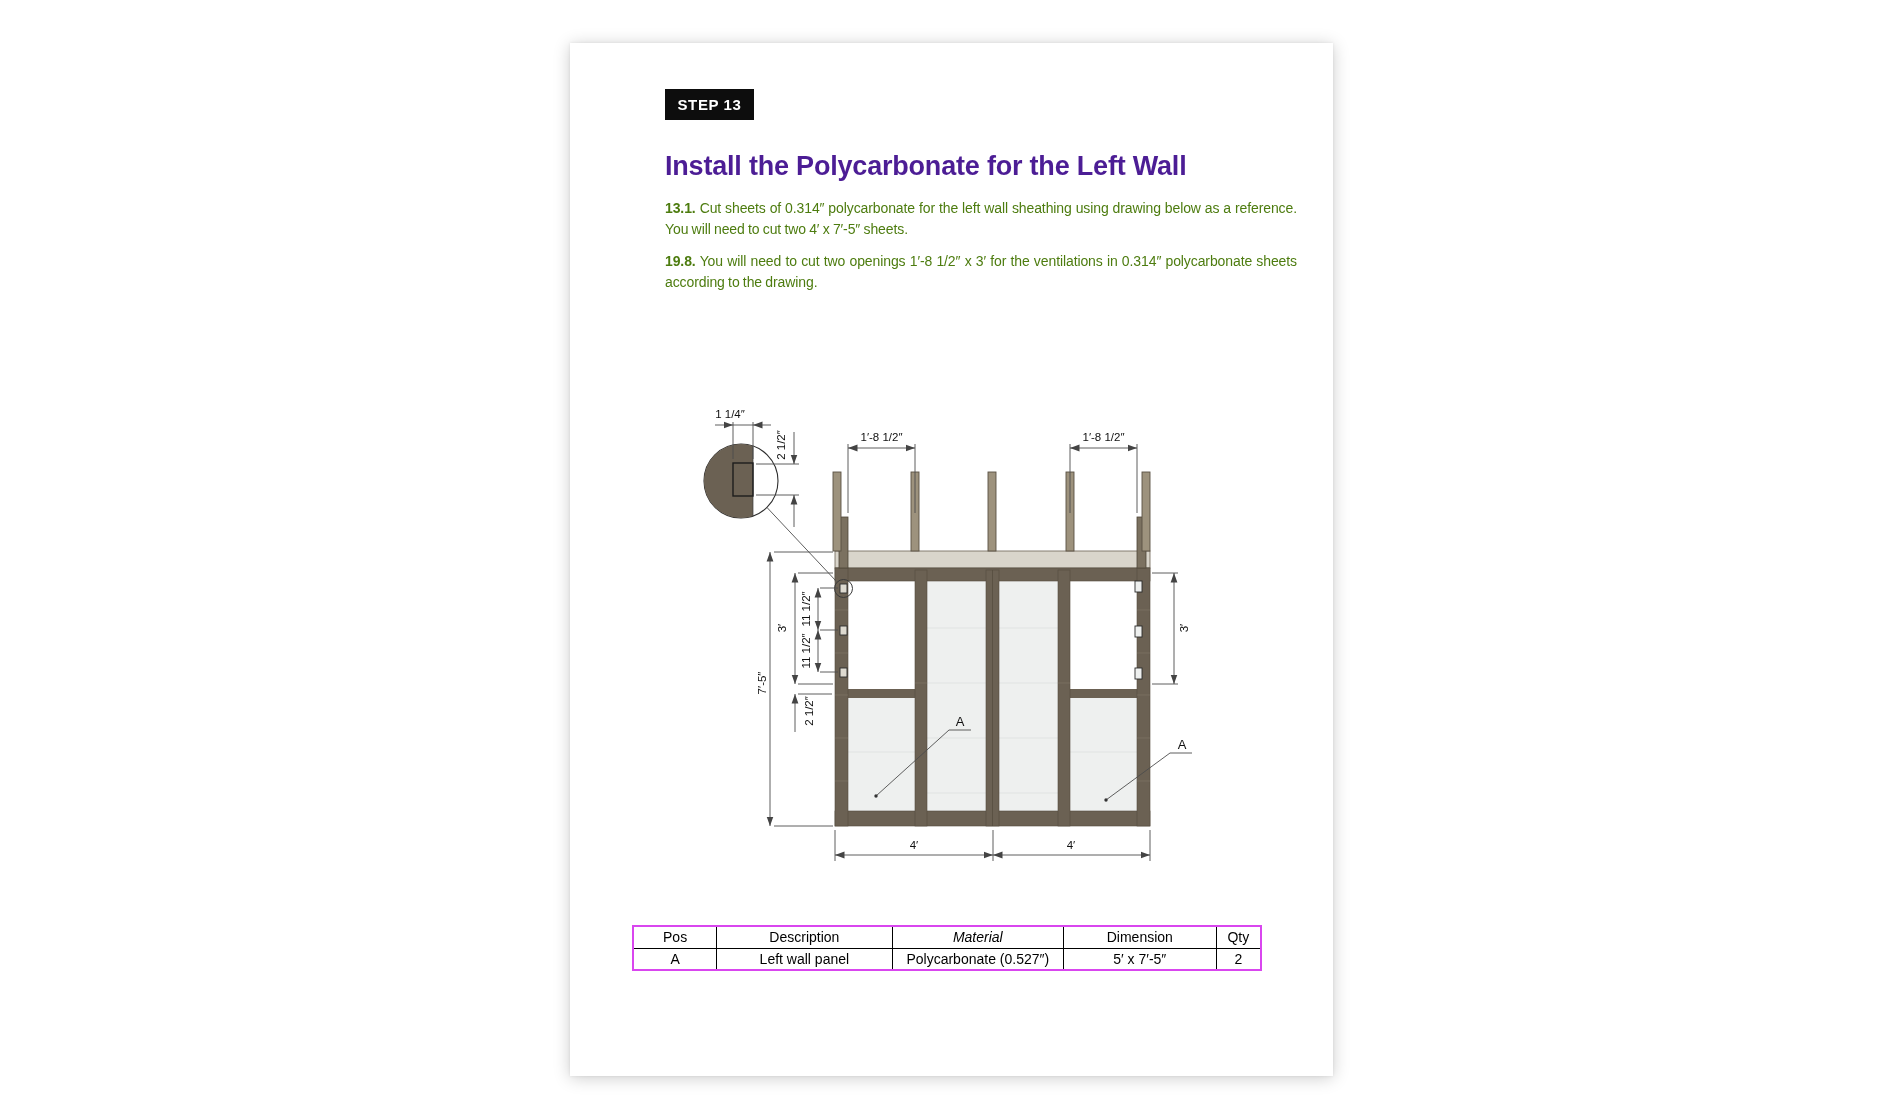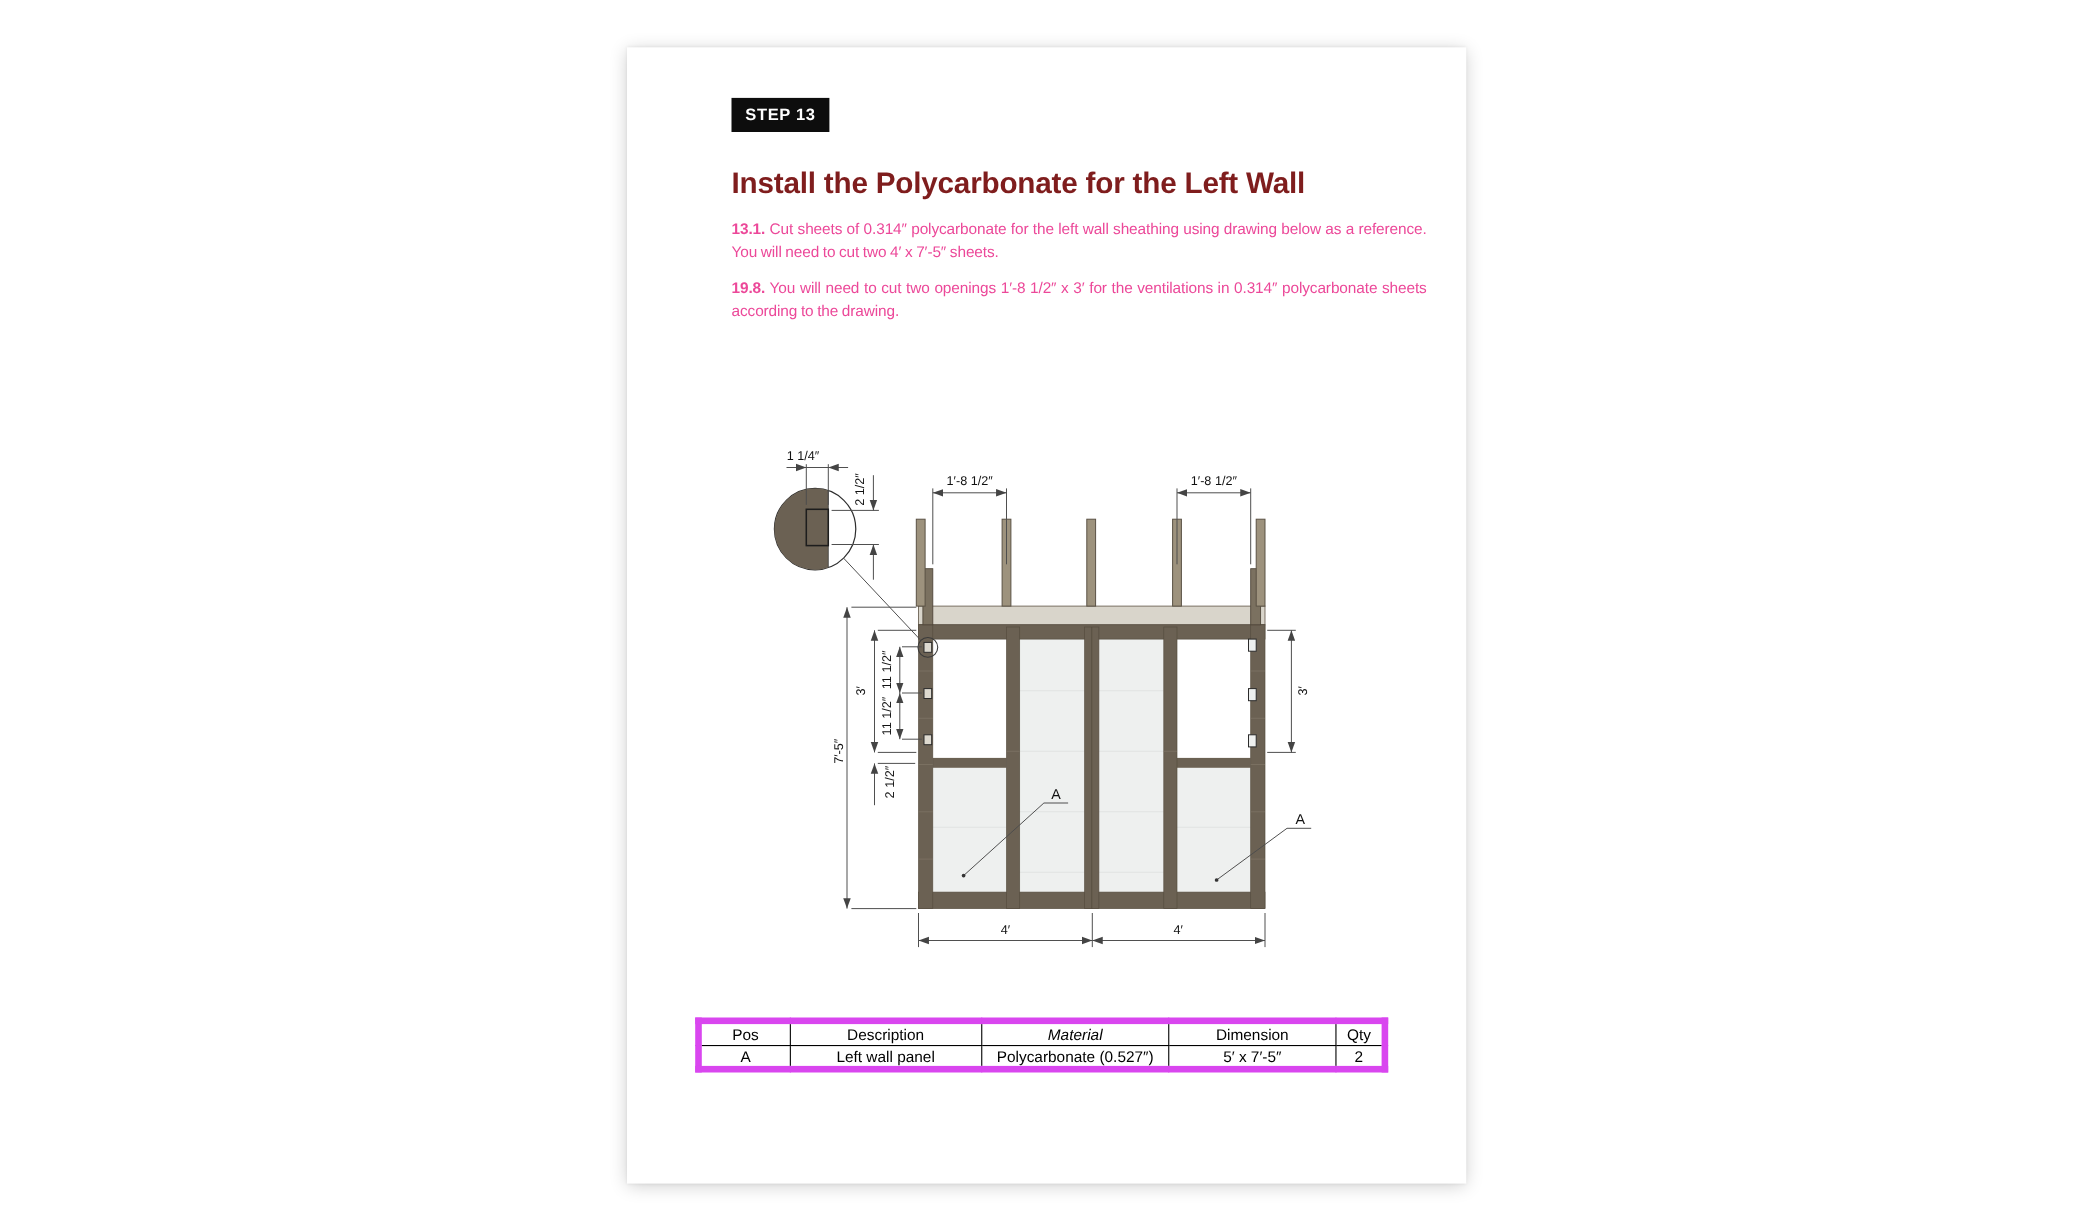--- a/index.html
+++ b/index.html
@@ -9,33 +9,33 @@
     position:absolute; left:570px; top:43px; width:763px; height:1033px;
     background:#ffffff; box-shadow:0 2px 16px rgba(0,0,0,0.20), 0 0 3px rgba(0,0,0,0.08);
   }
   .step-badge {
     position:absolute; left:95px; top:46px; width:89px; height:31px;
     background:#0d0d0d; color:#ffffff; font-weight:bold; font-size:15px; letter-spacing:.6px;
     display:flex; align-items:center; justify-content:center;
   }
   .doc-title {
     position:absolute; left:95px; top:108px; width:620px;
-    font-size:27px; font-weight:bold; color:#7f1d1d; letter-spacing:-0.2px;
-  }
-  .paras { position:absolute; left:95px; top:155px; width:632px; color:#ec4899; }
+    font-size:27px; font-weight:bold; color:#4c1d95; letter-spacing:-0.2px;
+  }
+  .paras { position:absolute; left:95px; top:155px; width:632px; color:#4d7c0f; }
   .paras p { font-size:14px; line-height:20.5px; margin:0 0 12px 0; letter-spacing:-0.1px; word-spacing:-0.5px; }
   .paras p.justify { text-align:justify; }
   .pnum { font-weight:bold; margin-right:4px; }
   .drawing-svg { position:absolute; left:0; top:0; width:763px; height:1033px; }
   .dim-text { font-size:11.5px; fill:#111; font-family:"Liberation Sans", sans-serif; }
   .callout-text { font-size:13px; fill:#111; font-family:"Liberation Sans", sans-serif; }
   .parts-table {
     position:absolute; left:62px; top:882px; width:630px;
     border-collapse:collapse; font-size:14px; color:#000; text-align:center;
-    border:6px solid #d946ef;
+    border:2px solid #d946ef;
   }
   .parts-table th, .parts-table td { border:1px solid #000; font-weight:normal; height:22px; padding:0 4px; }
   .col-pos{width:84px;} .col-desc{width:176px;} .col-mat{width:172px;font-style:italic;} .col-dim{width:153px;} .col-qty{width:45px;}
 </style>
 </head>
 <body>
 
 <div class="canvas">
   <div class="page">
 

